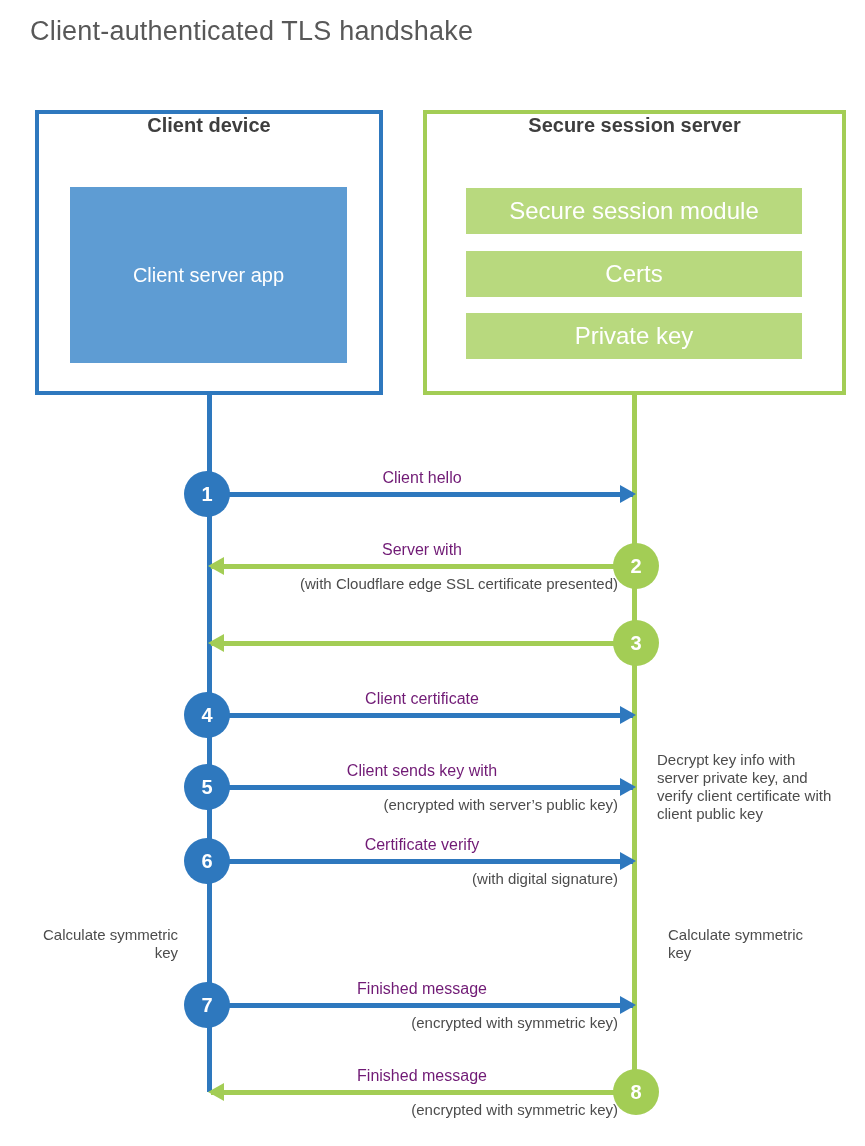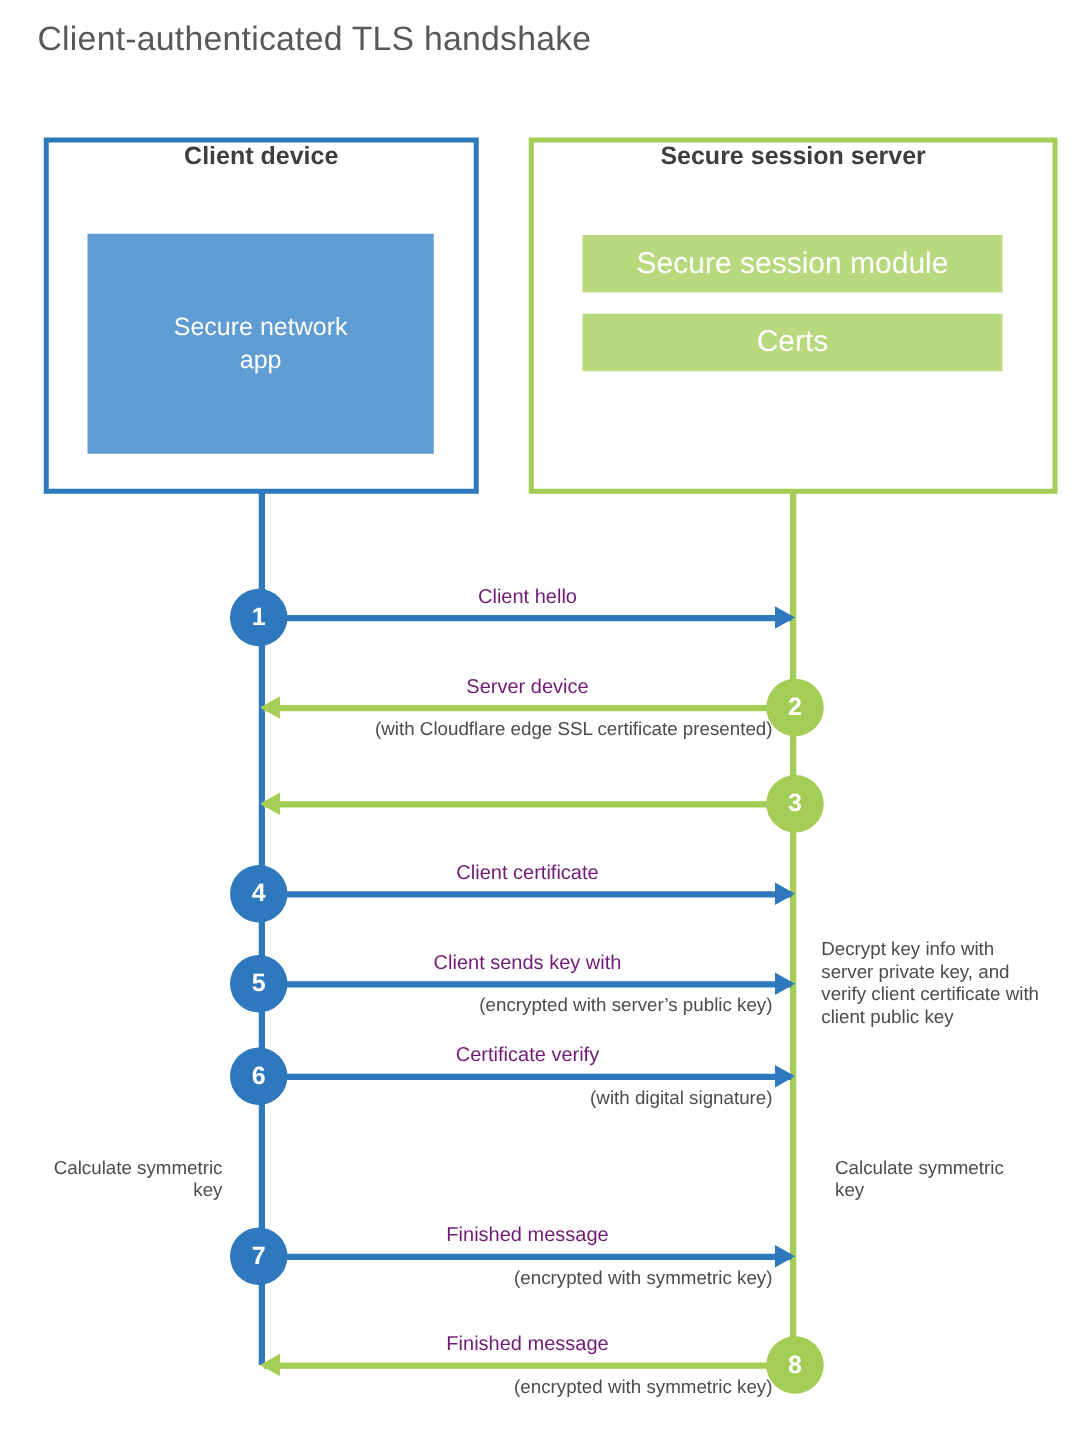--- a/index.html
+++ b/index.html
@@ -160,40 +160,41 @@
 </head>
 <body>
 
 <div class="canvas">
 
   <h1 class="page-title">Client-authenticated TLS handshake</h1>
 
   <div class="actor-box client-box">
     <div class="actor-title">Client device</div>
   </div>
-  <div class="client-app">Secure network app</div>
+  <div class="client-app">Client server app</div>
 
   <div class="actor-box server-box">
     <div class="actor-title">Secure session server</div>
   </div>
   <div class="server-module mod-0">Secure session module</div>
   <div class="server-module mod-1">Certs</div>
+  <div class="server-module mod-2">Private key</div>
 
   <div class="lifeline client-line"></div>
   <div class="lifeline server-line"></div>
 
   <div class="step s1 c-blue dir-right">
     <div class="step-label">Client hello</div>
     <div class="wire"></div>
     <div class="arrowhead"></div>
     <div class="step-circle">1</div>
   </div>
 
   <div class="step s2 c-green dir-left">
-    <div class="step-label">Server device</div>
+    <div class="step-label">Server with</div>
     <div class="wire"></div>
     <div class="arrowhead"></div>
     <div class="step-sub">(with Cloudflare edge SSL certificate presented)</div>
     <div class="step-circle">2</div>
   </div>
 
   <div class="step s3 c-green dir-left">
     <div class="wire"></div>
     <div class="arrowhead"></div>
     <div class="step-circle">3</div>

